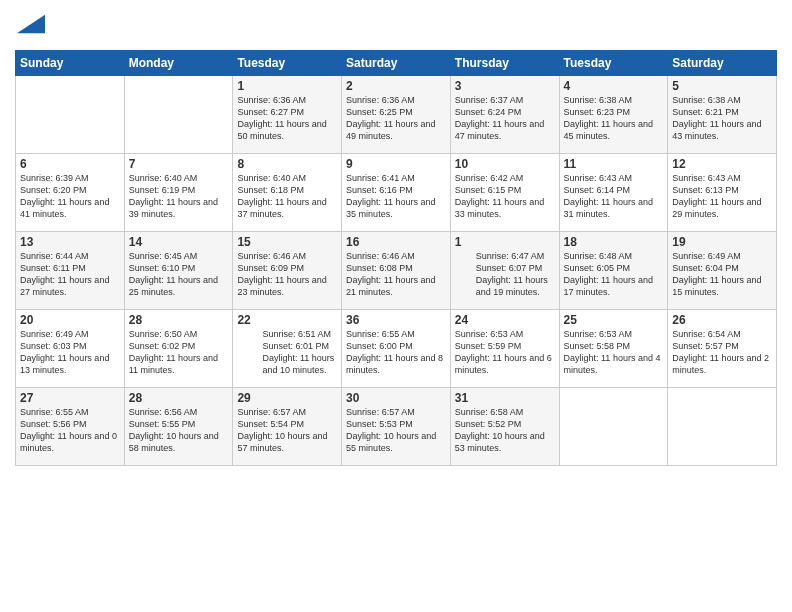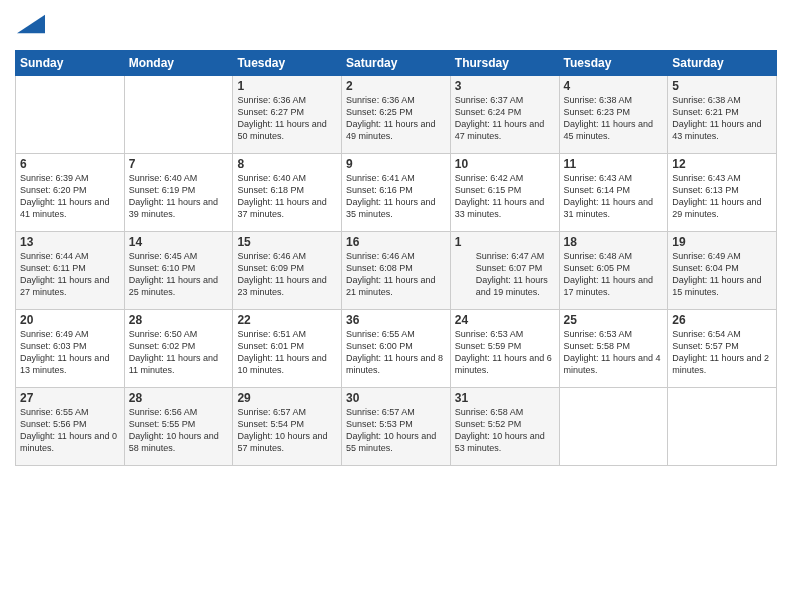--- a/index.html
+++ b/index.html
@@ -257,21 +257,21 @@
 Daylight: 11 hours and 13 minutes.</div>
           </td>
           <td>
             <span class="day-num">28</span>
             <div class="day-info" style="white-space: pre-line;">Sunrise: 6:50 AM
 Sunset: 6:02 PM
 Daylight: 11 hours and 11 minutes.</div>
           </td>
           <td>
             <span class="day-num">22</span>
-            <div class="day-info" style="white-space: pre-line;">Sunrise: 6:51 AM
+            <div class="day-info" style="white-space: pre-line; margin-left: 25px;">Sunrise: 6:51 AM
 Sunset: 6:01 PM
 Daylight: 11 hours and 10 minutes.</div>
           </td>
           <td>
             <span class="day-num">36</span>
             <div class="day-info" style="white-space: pre-line;">Sunrise: 6:55 AM
 Sunset: 6:00 PM
 Daylight: 11 hours and 8 minutes.</div>
           </td>
           <td>

